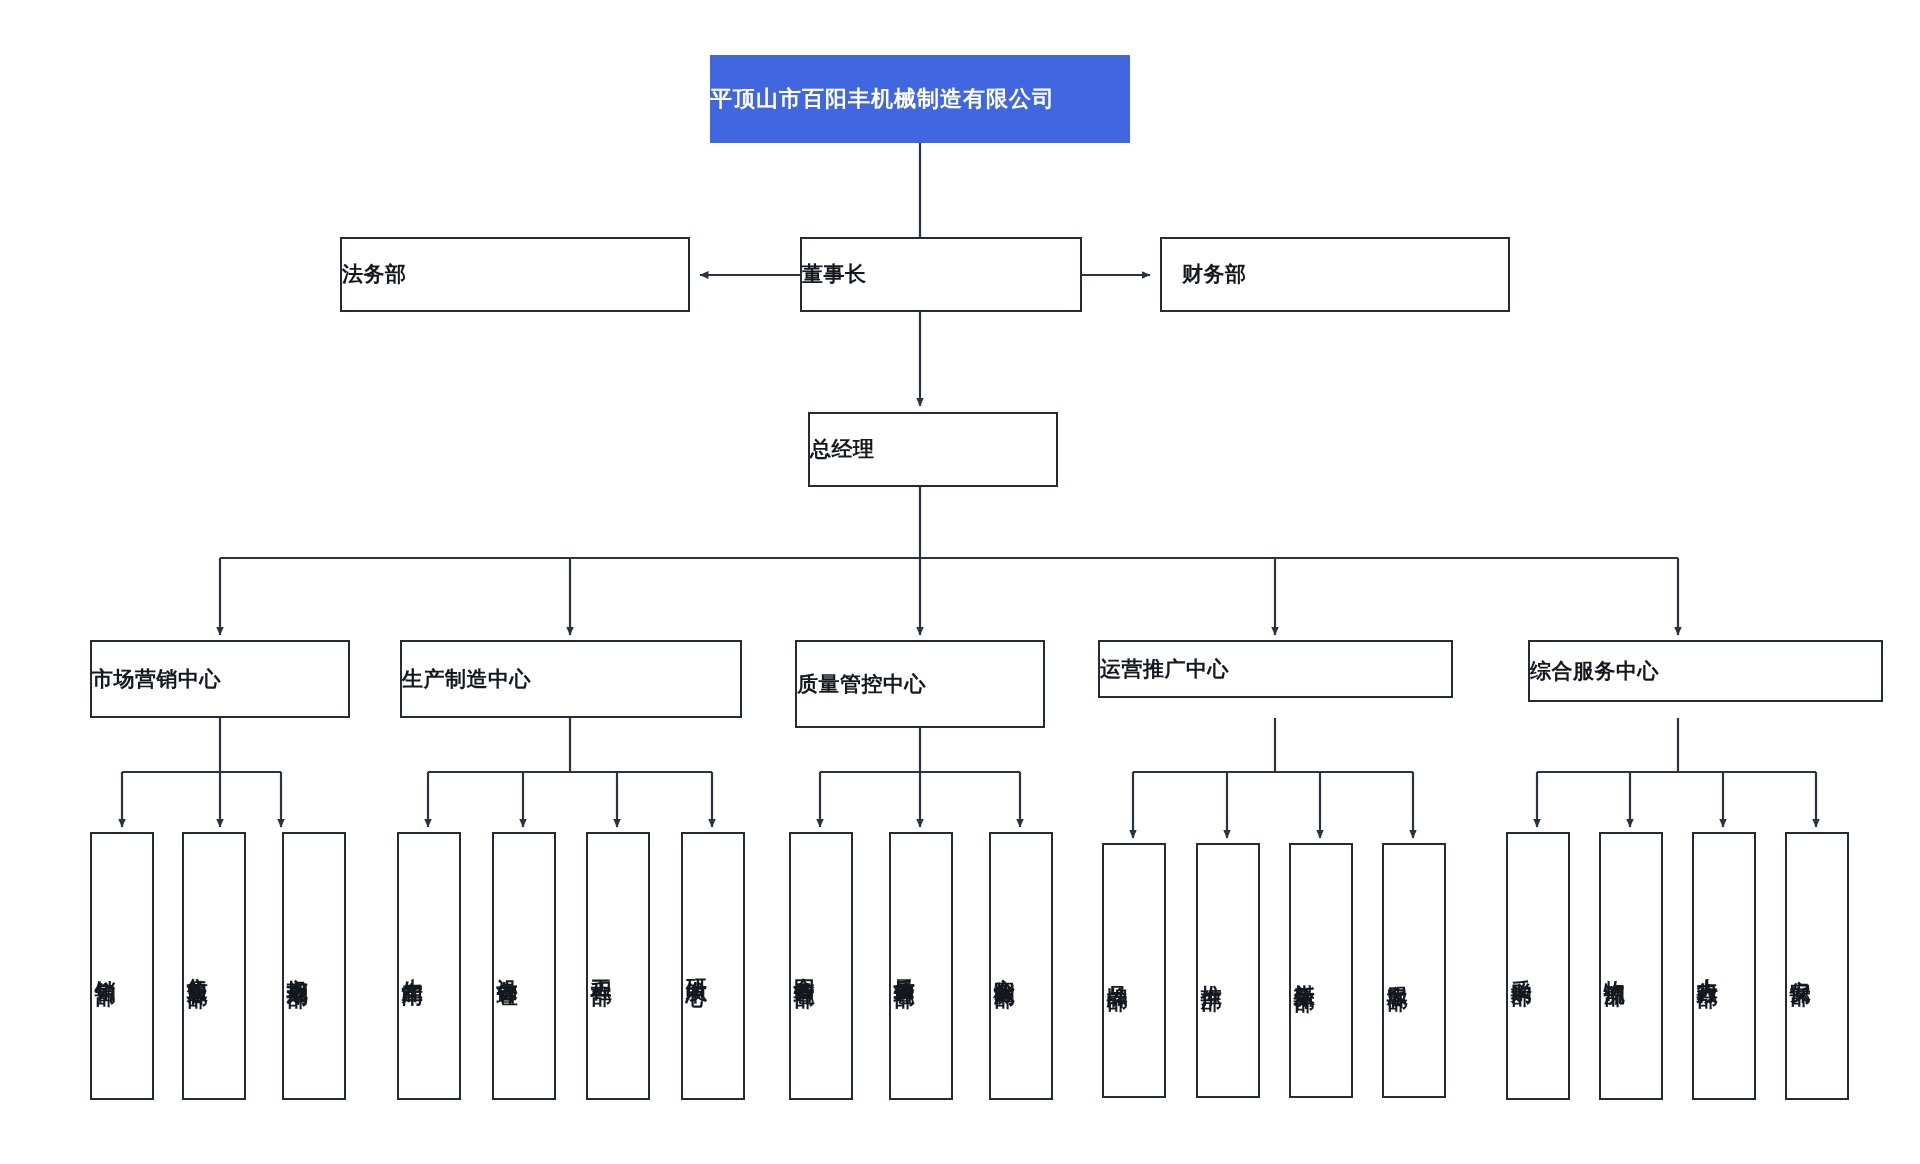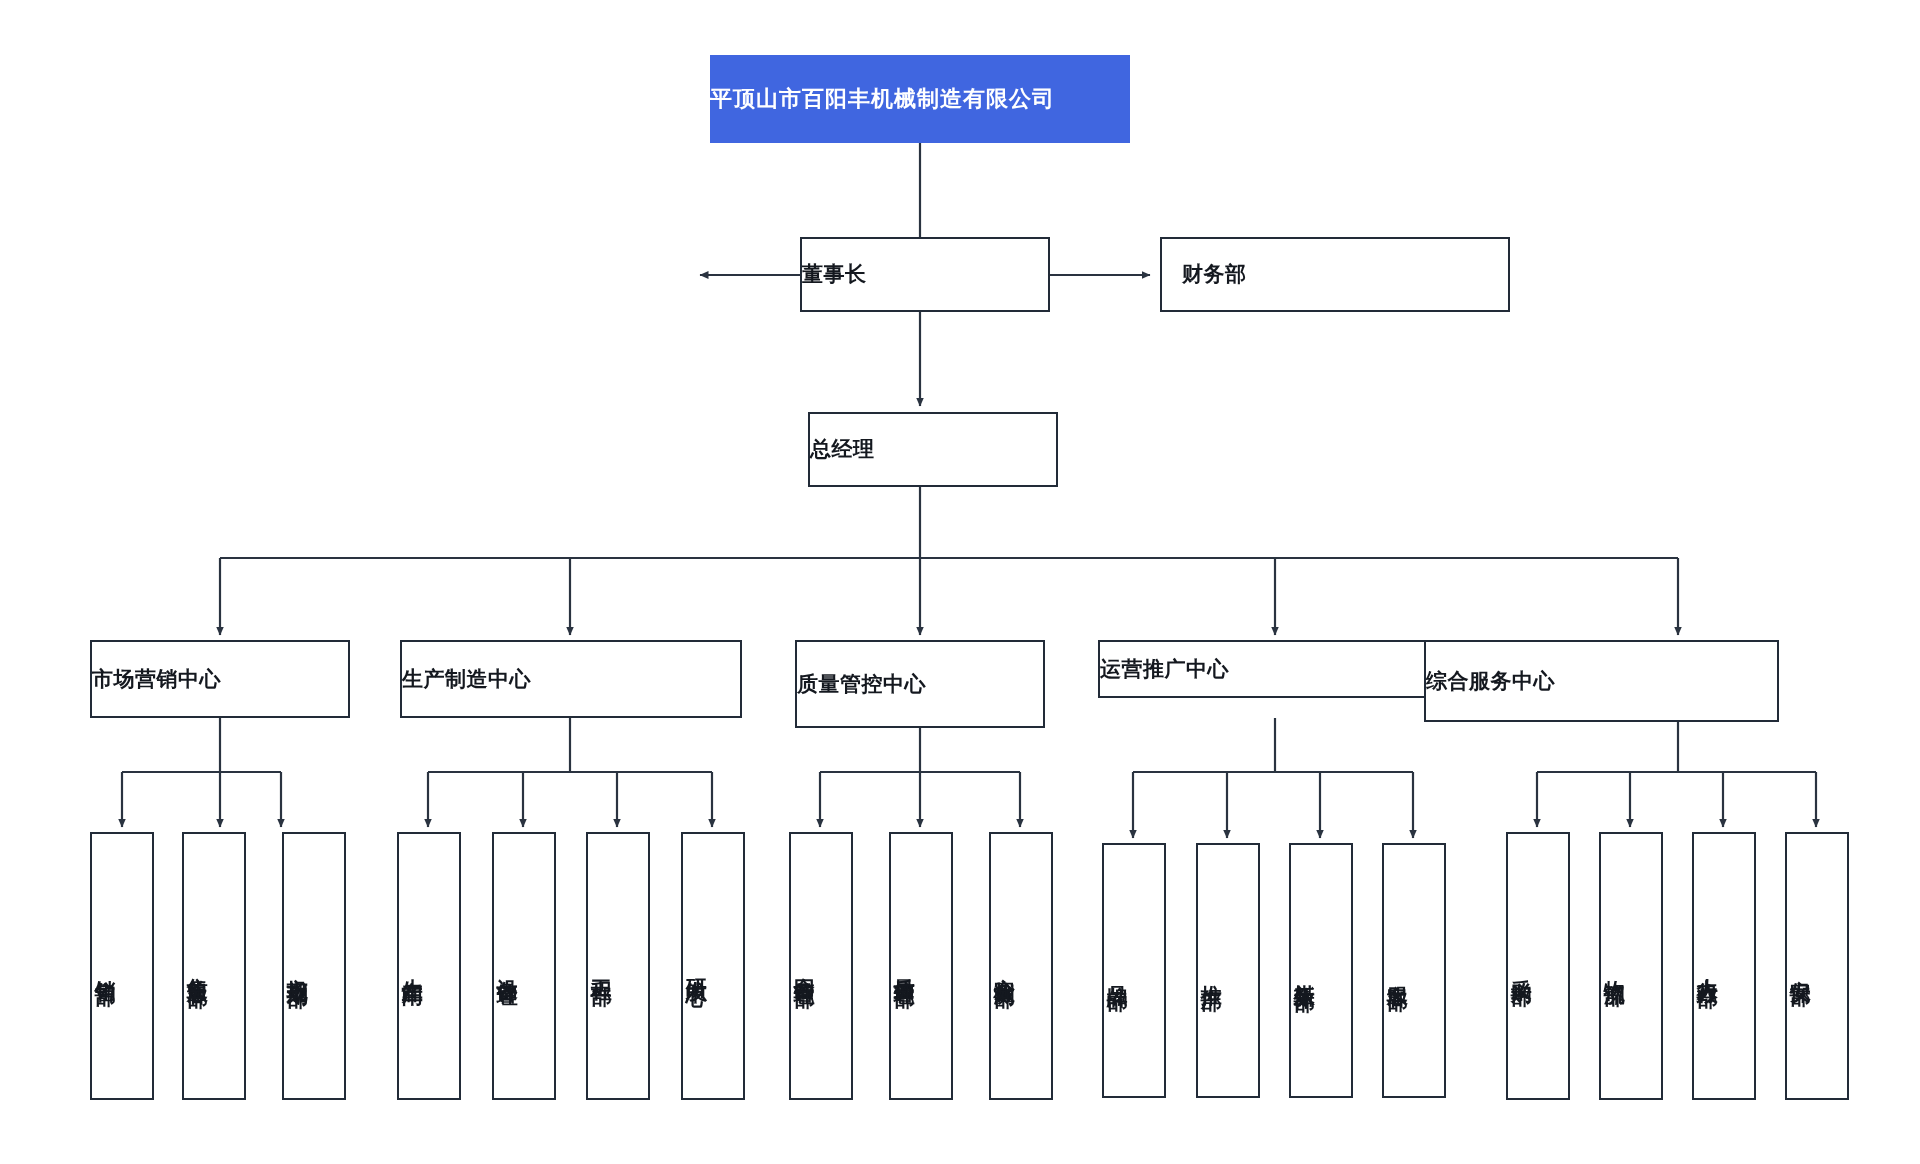--- a/index.html
+++ b/index.html
@@ -128,22 +128,25 @@
       <path d="M1630,772 L1630,827" marker-end="url(#arrow)"></path>
       <path d="M1723,772 L1723,827" marker-end="url(#arrow)"></path>
       <path d="M1816,772 L1816,827" marker-end="url(#arrow)"></path>
     </g>
   </svg>
 
   <div class="node node-root" style="left:710px; top:55px; width:420px; height:88px;">
     <span class="label">平顶山市百阳丰机械制造有限公司</span>
   </div>
 
-
-  <div class="node node-exec" style="left:800px; top:237px; width:250px; height:75px;">
+  <div class="node node-exec" style="left:340px; top:237px; width:350px; height:75px;">
+    <span class="label">法务部</span>
+  </div>
+
+  <div class="node node-exec" style="left:800px; top:237px; width:282px; height:75px;">
     <span class="label">董事长</span>
   </div>
 
   <div class="node node-exec" style="left:1160px; top:237px; width:350px; height:75px;padding-left:20px;">
     <span class="label">财务部</span>
   </div>
 
   <div class="node node-exec" style="left:800px; top:412px; width:250px; height:75px;margin-left:8px;">
     <span class="label">总经理</span>
   </div>
@@ -153,21 +156,21 @@
   </div>
   <div class="node node-center" style="left:400px; top:640px; width:342px; height:78px;">
     <span class="label">生产制造中心</span>
   </div>
   <div class="node node-center" style="left:795px; top:640px; width:250px; height:88px;">
     <span class="label">质量管控中心</span>
   </div>
   <div class="node node-center" style="left:1098px; top:640px; width:355px; height:58px;">
     <span class="label">运营推广中心</span>
   </div>
-  <div class="node node-center" style="left:1424px; top:640px; width:355px; height:82px;">
+  <div class="node node-center" style="left:1528px; top:640px; width:355px; height:62px;">
     <span class="label">综合服务中心</span>
   </div>
 
   <div class="node node-leaf" style="left:90px; top:832px; width:64px; height:268px;">
     <span class="label">销售部</span>
   </div>
   <div class="node node-leaf" style="left:182px; top:832px; width:64px; height:268px;">
     <span class="label">售前客服部</span>
   </div>
   <div class="node node-leaf" style="left:282px; top:832px; width:64px; height:268px;">

